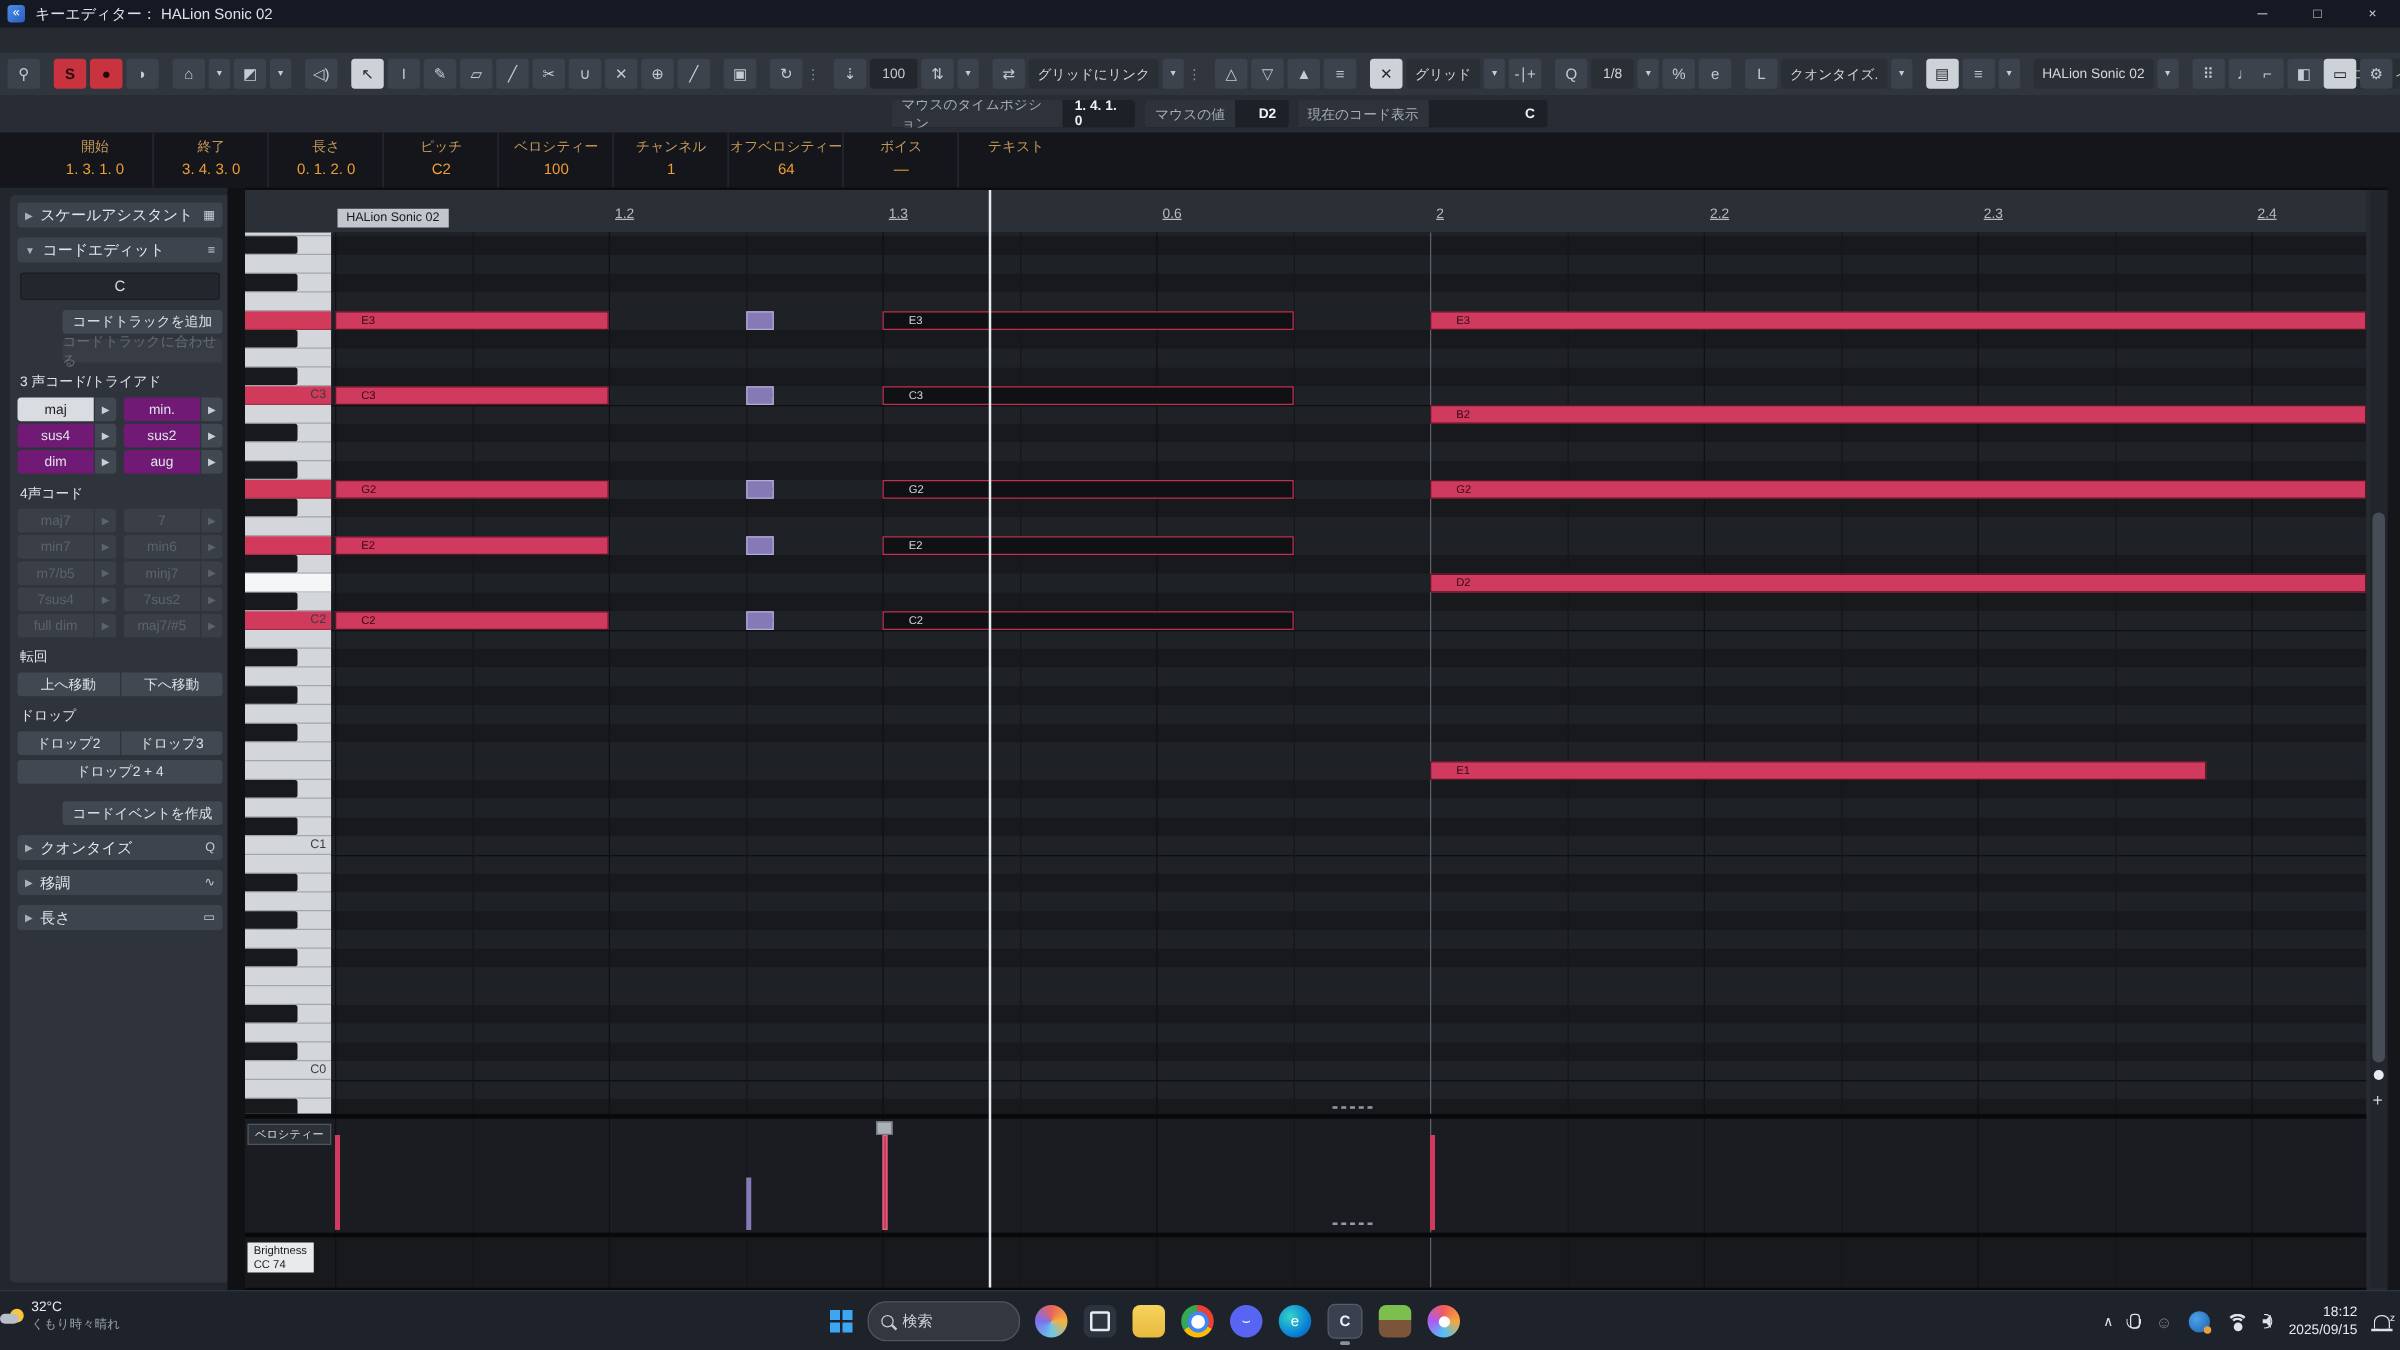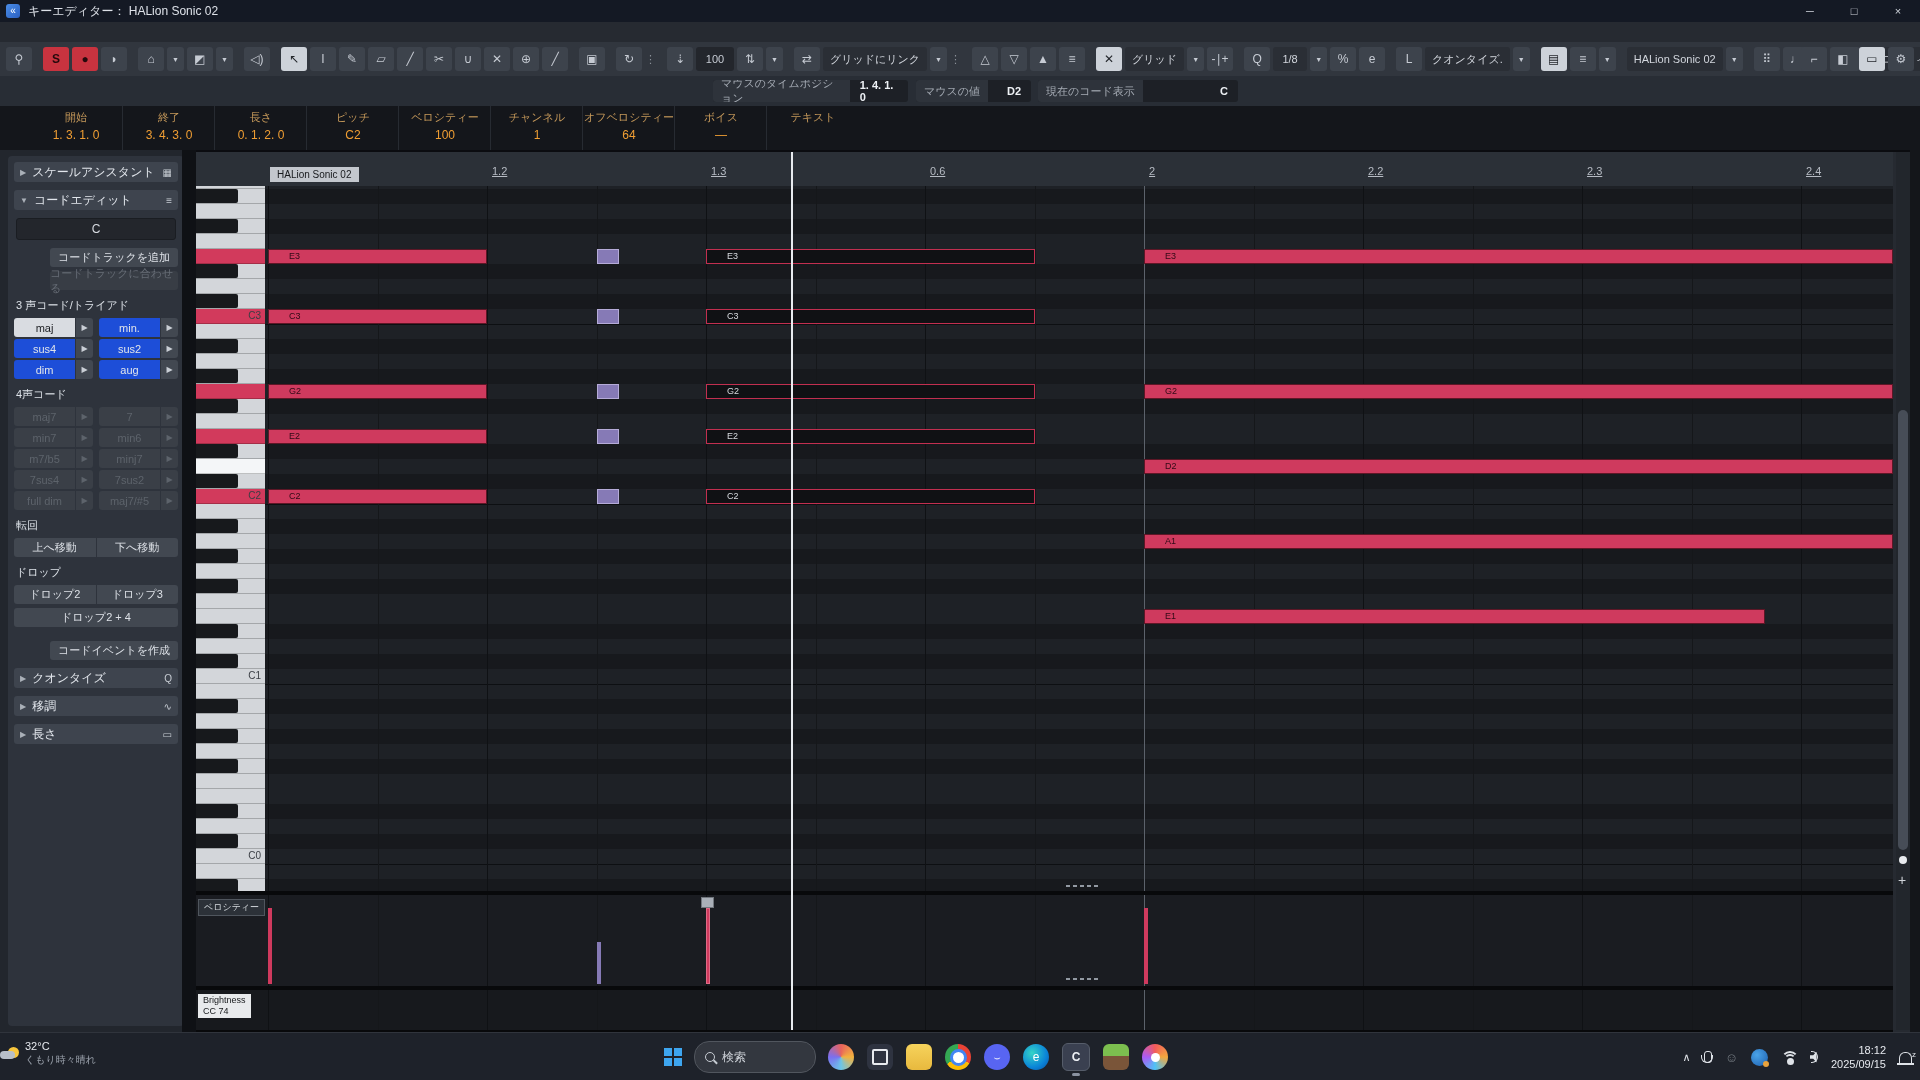--- a/index.html
+++ b/index.html
@@ -43,21 +43,21 @@
   .shead{height:20px;background:#3e444e;border-radius:3px;display:flex;align-items:center;padding:0 6px;color:#e2e6ec;font-size:12px;margin-bottom:8px;}
   .shead .tri{font-size:8px;margin-right:6px;color:#aab0b8;}
   .shead .hicon{margin-left:auto;color:#c6cbd2;font-size:10px;}
   .cbox{height:20px;background:#23262c;border:1px solid #1a1d22;border-radius:3px;color:#d6dae0;display:flex;align-items:center;justify-content:center;font-size:12px;margin:0 2px 8px;}
   .sbtn{height:19px;background:#424851;border-radius:3px;color:#dde1e7;font-size:11px;display:flex;align-items:center;justify-content:center;margin-bottom:4px;}
   .sbtn.indent{margin-left:36px;}
   .sbtn.dis{background:#383d45;color:#666c75;}
   .slabel{color:#dde2e8;font-size:11px;margin:8px 0 5px 2px;}
   .crow{display:flex;gap:6px;margin-bottom:2px;}
   .ccell{flex:1;display:flex;gap:1px;height:19px;}
-  .cmain{flex:1;background:#1d4ed8;border-radius:3px 0 0 3px;color:#e0e4ea;font-size:11px;display:flex;align-items:center;justify-content:center;}
+  .cmain{flex:1;background:#701a75;border-radius:3px 0 0 3px;color:#e0e4ea;font-size:11px;display:flex;align-items:center;justify-content:center;}
   .carr{width:17px;background:#424851;border-radius:0 3px 3px 0;color:#c9ced5;font-size:8px;display:flex;align-items:center;justify-content:center;}
   .ccell.sel .cmain{background:#d9dce1;color:#1b1d21;}
   .ccell.dis .cmain,.ccell.dis .carr{color:#5d636b;background:#3a3f47;}
   .splitrow{display:flex;gap:1px;margin-bottom:4px;}
   .splitrow .sbtn{flex:1;margin-bottom:0;border-radius:0;}
   .splitrow .sbtn:first-child{border-radius:3px 0 0 3px;}
   .splitrow .sbtn:last-child{border-radius:0 3px 3px 0;}
   
   #gapstrip{left:182px;top:150px;width:14px;height:882px;background:#0f1115;}
   #ruler{left:196px;top:152px;width:1697px;height:34px;background:#2b3037;border-bottom:1px solid #14161a;}
@@ -620,23 +620,23 @@
       <div class="note k-muted" style="left: 331.5px; top: 123px; width: 13.14px;">C3</div>
       <div class="note k-muted" style="left: 331.5px; top: 198px; width: 13.14px;">G2</div>
       <div class="note k-muted" style="left: 331.5px; top: 243px; width: 13.14px;">E2</div>
       <div class="note k-muted" style="left: 331.5px; top: 303px; width: 13.14px;">C2</div>
       <div class="note k-selected" style="left: 441px; top: 63px; width: 328.5px;">E3</div>
       <div class="note k-selected" style="left: 441px; top: 123px; width: 328.5px;">C3</div>
       <div class="note k-selected" style="left: 441px; top: 198px; width: 328.5px;">G2</div>
       <div class="note k-selected" style="left: 441px; top: 243px; width: 328.5px;">E2</div>
       <div class="note k-selected" style="left: 441px; top: 303px; width: 328.5px;">C2</div>
       <div class="note k-note" style="left: 879px; top: 63px; width: 749px;">E3</div>
+      <div class="note k-note" style="left: 879px; top: 138px; width: 749px;">B2</div>
       <div class="note k-note" style="left: 879px; top: 198px; width: 749px;">G2</div>
       <div class="note k-note" style="left: 879px; top: 273px; width: 749px;">D2</div>
-      <div class="note k-note" style="left: 879px; top: 348px; width: 749px;">A1</div>
       <div class="note k-note" style="left: 879px; top: 423px; width: 621px;">E1</div>
     </div>
   <div id="vel" class="abs">
       <div class="vbar k-note" style="left: 3px; height: 76px;"></div>
       <div class="vbar k-muted" style="left: 331.5px; height: 42px;"></div>
       <div class="vbar k-selected" style="left: 441px; height: 76px;"></div>
       <div class="vhandle" style="left: 436px; top: 2px;"></div>
       <div class="vbar k-note" style="left: 879px; height: 76px;"></div>
     </div>
 

